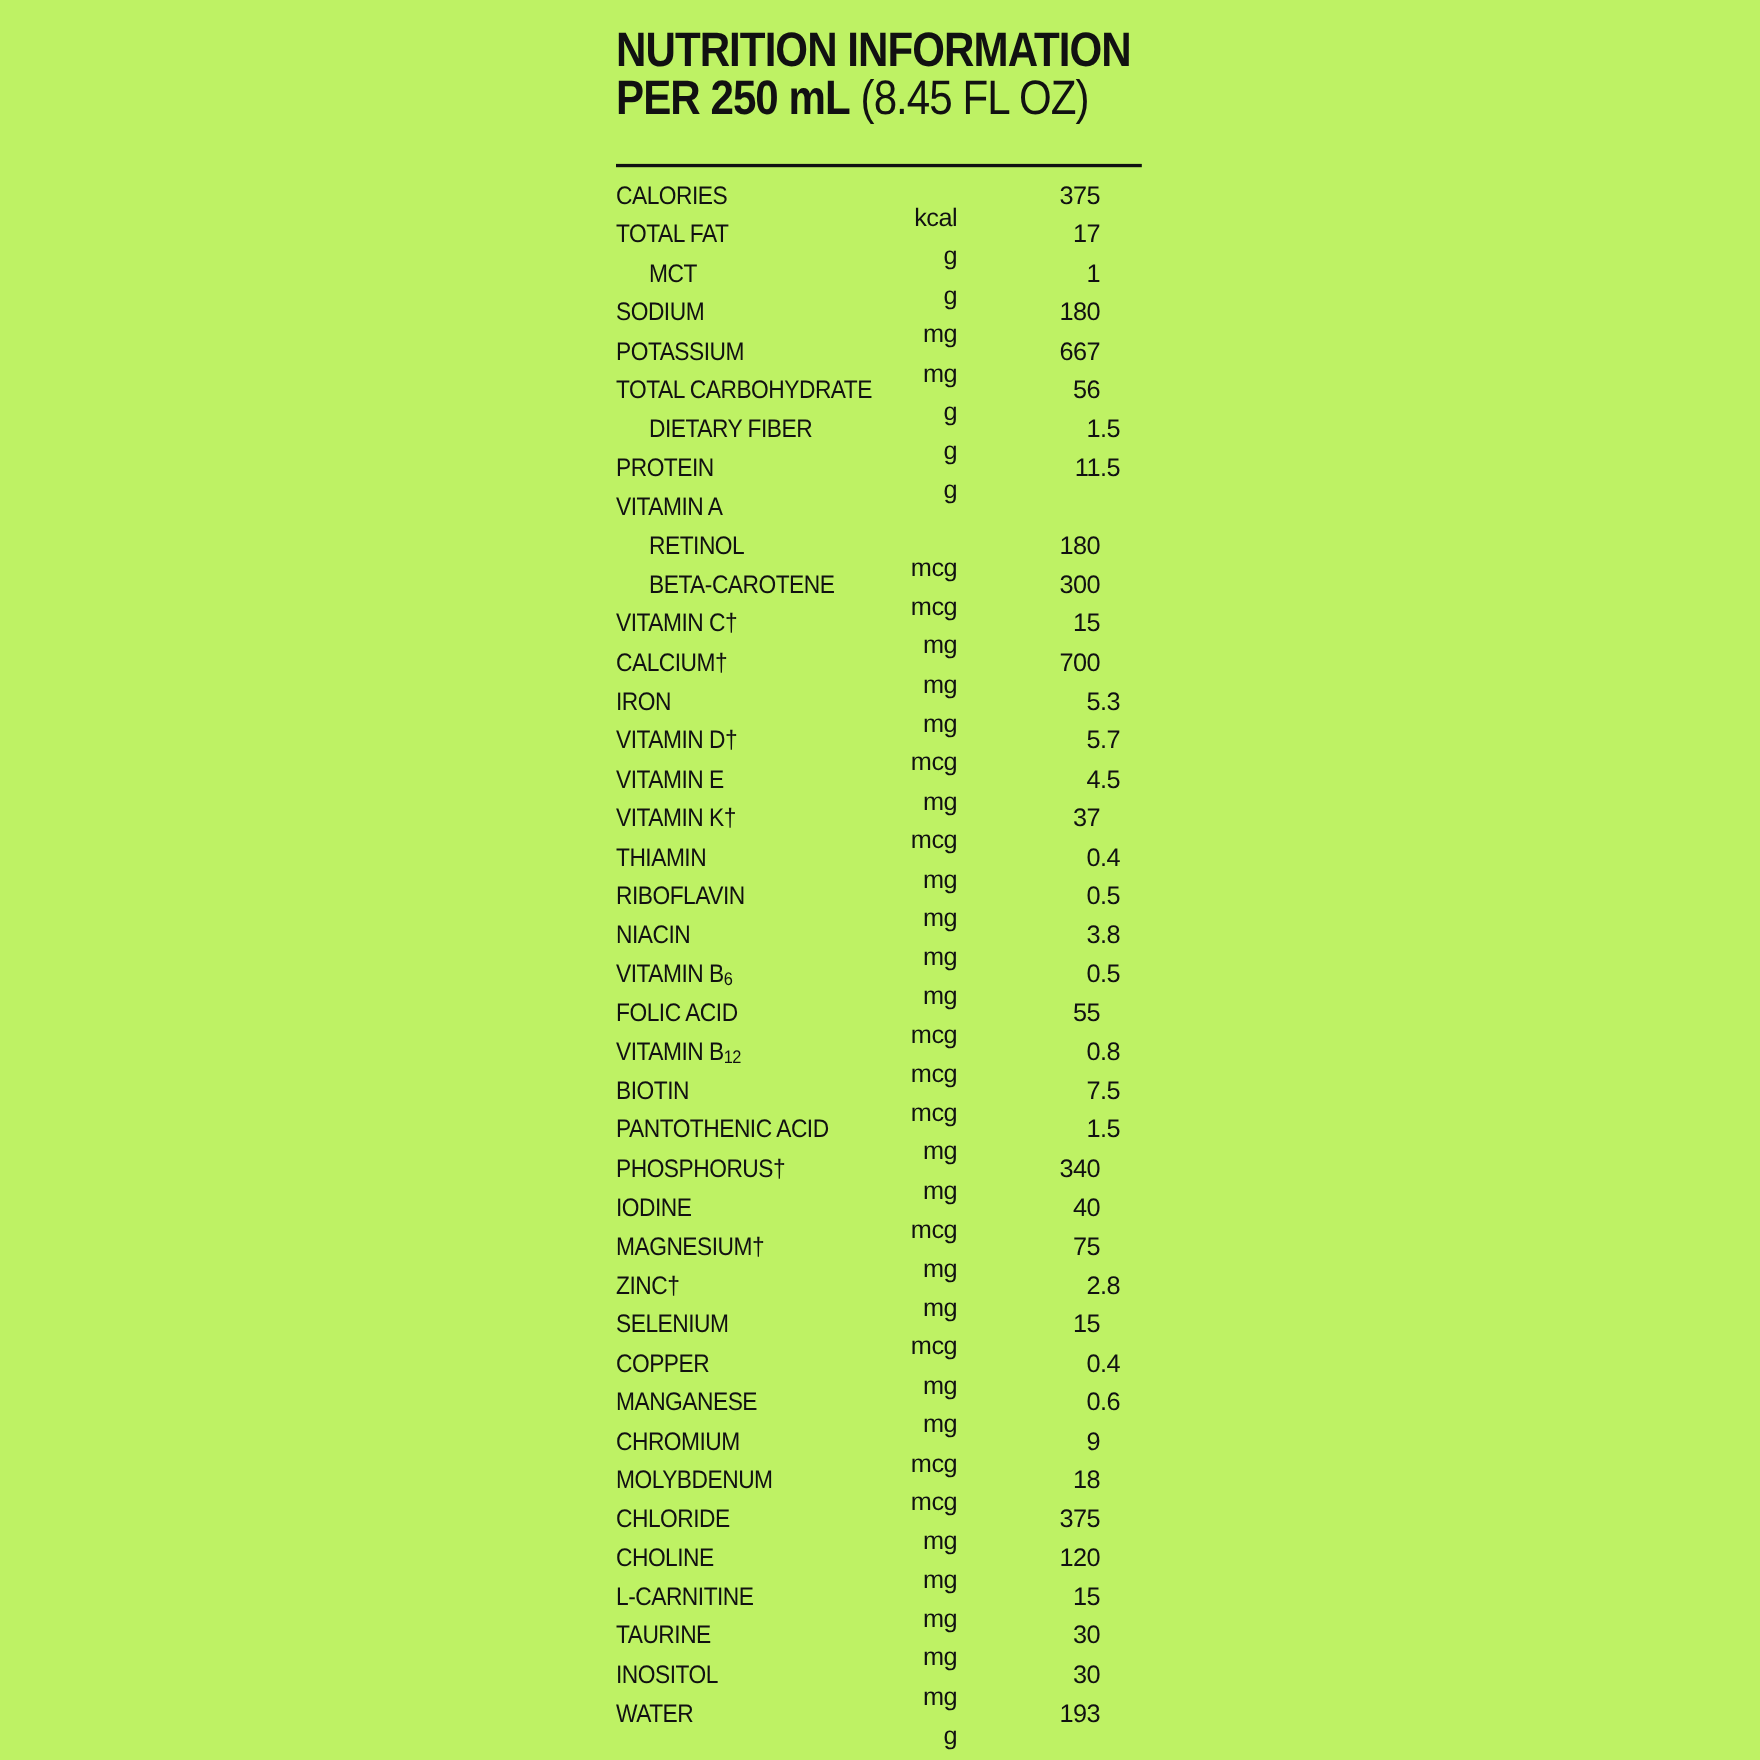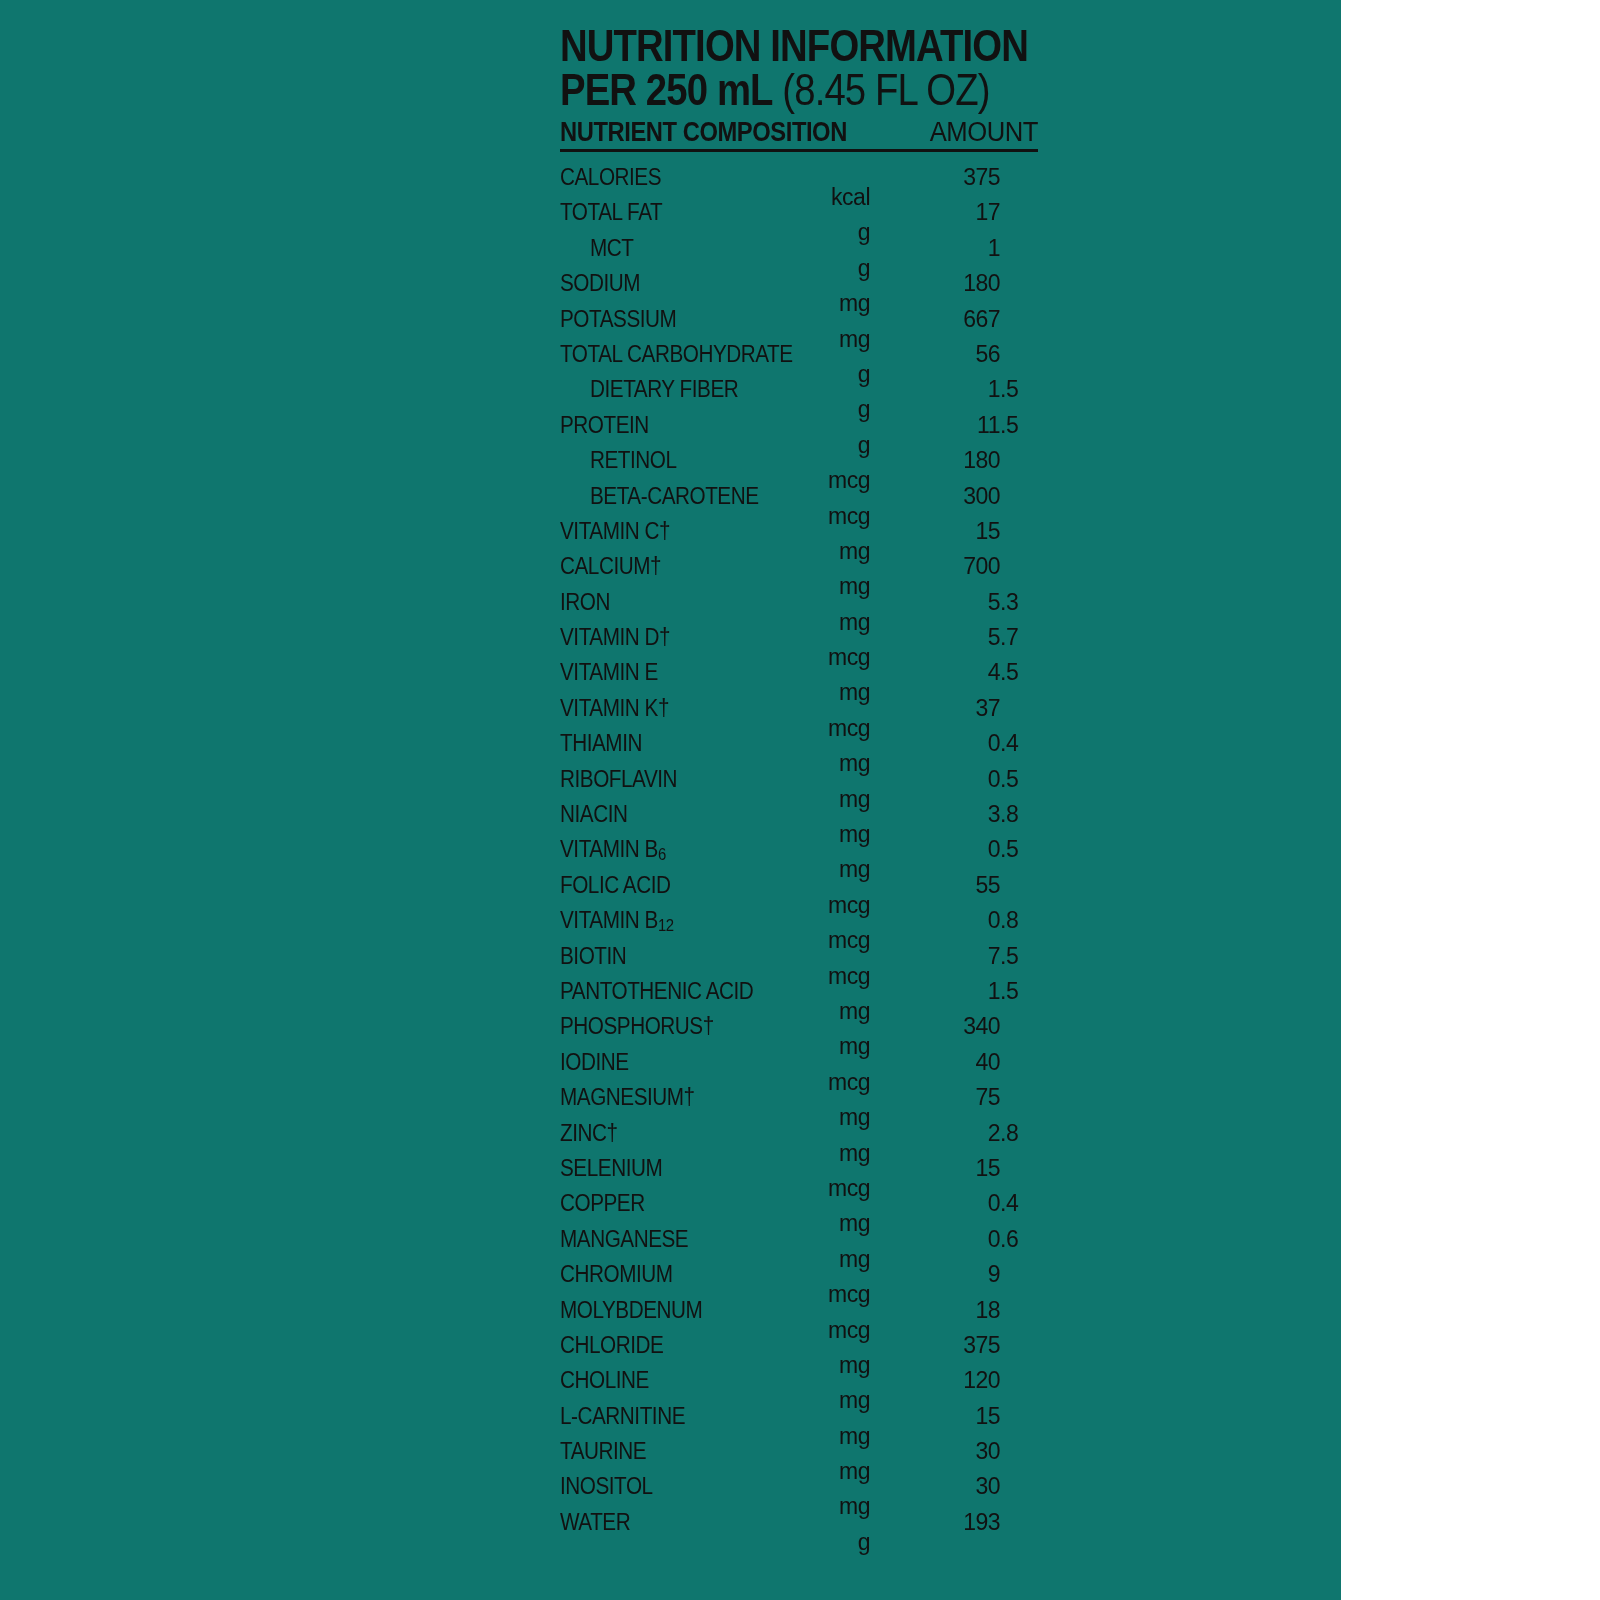--- a/index.html
+++ b/index.html
@@ -1,20 +1,20 @@
 <!DOCTYPE html>
 <html><head>
 <meta charset="utf-8">
 <style>
   html, body { margin: 0; padding: 0; }
   .page {
     position: relative;
-    width: 1341px;
+    width: 1600px;
     height: 1600px;
-    background: #0f766e;
+    background: #bef264;
     overflow: hidden;
     font-family: "Liberation Sans", sans-serif;
     color: #111111;
   }
   .sheet {
     position: absolute;
     left: 560px;
     top: 0;
     width: 478px;
     height: 1600px;
@@ -130,24 +130,20 @@
 
 <div class="page">
   <div class="sheet">
 
     <div class="title-line1">NUTRITION INFORMATION</div>
 
     <div class="title-line2">
       <span class="bold">PER 250 mL</span><span> (8.45 FL OZ)</span>
     </div>
 
-    <div class="colhead-row">
-      <span class="colhead-left">NUTRIENT COMPOSITION</span>
-      <span class="colhead-right">AMOUNT</span>
-    </div>
 
     <div class="rule"></div>
 
     <div class="rows" id="rows">
         <div class="row">
           <span class="label">CALORIES</span>
           <span class="unit">kcal</span>
           <span class="aint">375</span>
         </div>
         <div class="row">
@@ -181,20 +177,23 @@
           <span class="aint">1</span>
           <span class="afrac">.5</span>
         </div>
         <div class="row">
           <span class="label">PROTEIN</span>
           <span class="unit">g</span>
           <span class="aint">11</span>
           <span class="afrac">.5</span>
         </div>
         <div class="row">
+          <span class="label">VITAMIN A</span>
+        </div>
+        <div class="row">
           <span class="label indent">RETINOL</span>
           <span class="unit">mcg</span>
           <span class="aint">180</span>
         </div>
         <div class="row">
           <span class="label indent">BETA-CAROTENE</span>
           <span class="unit">mcg</span>
           <span class="aint">300</span>
         </div>
         <div class="row">

